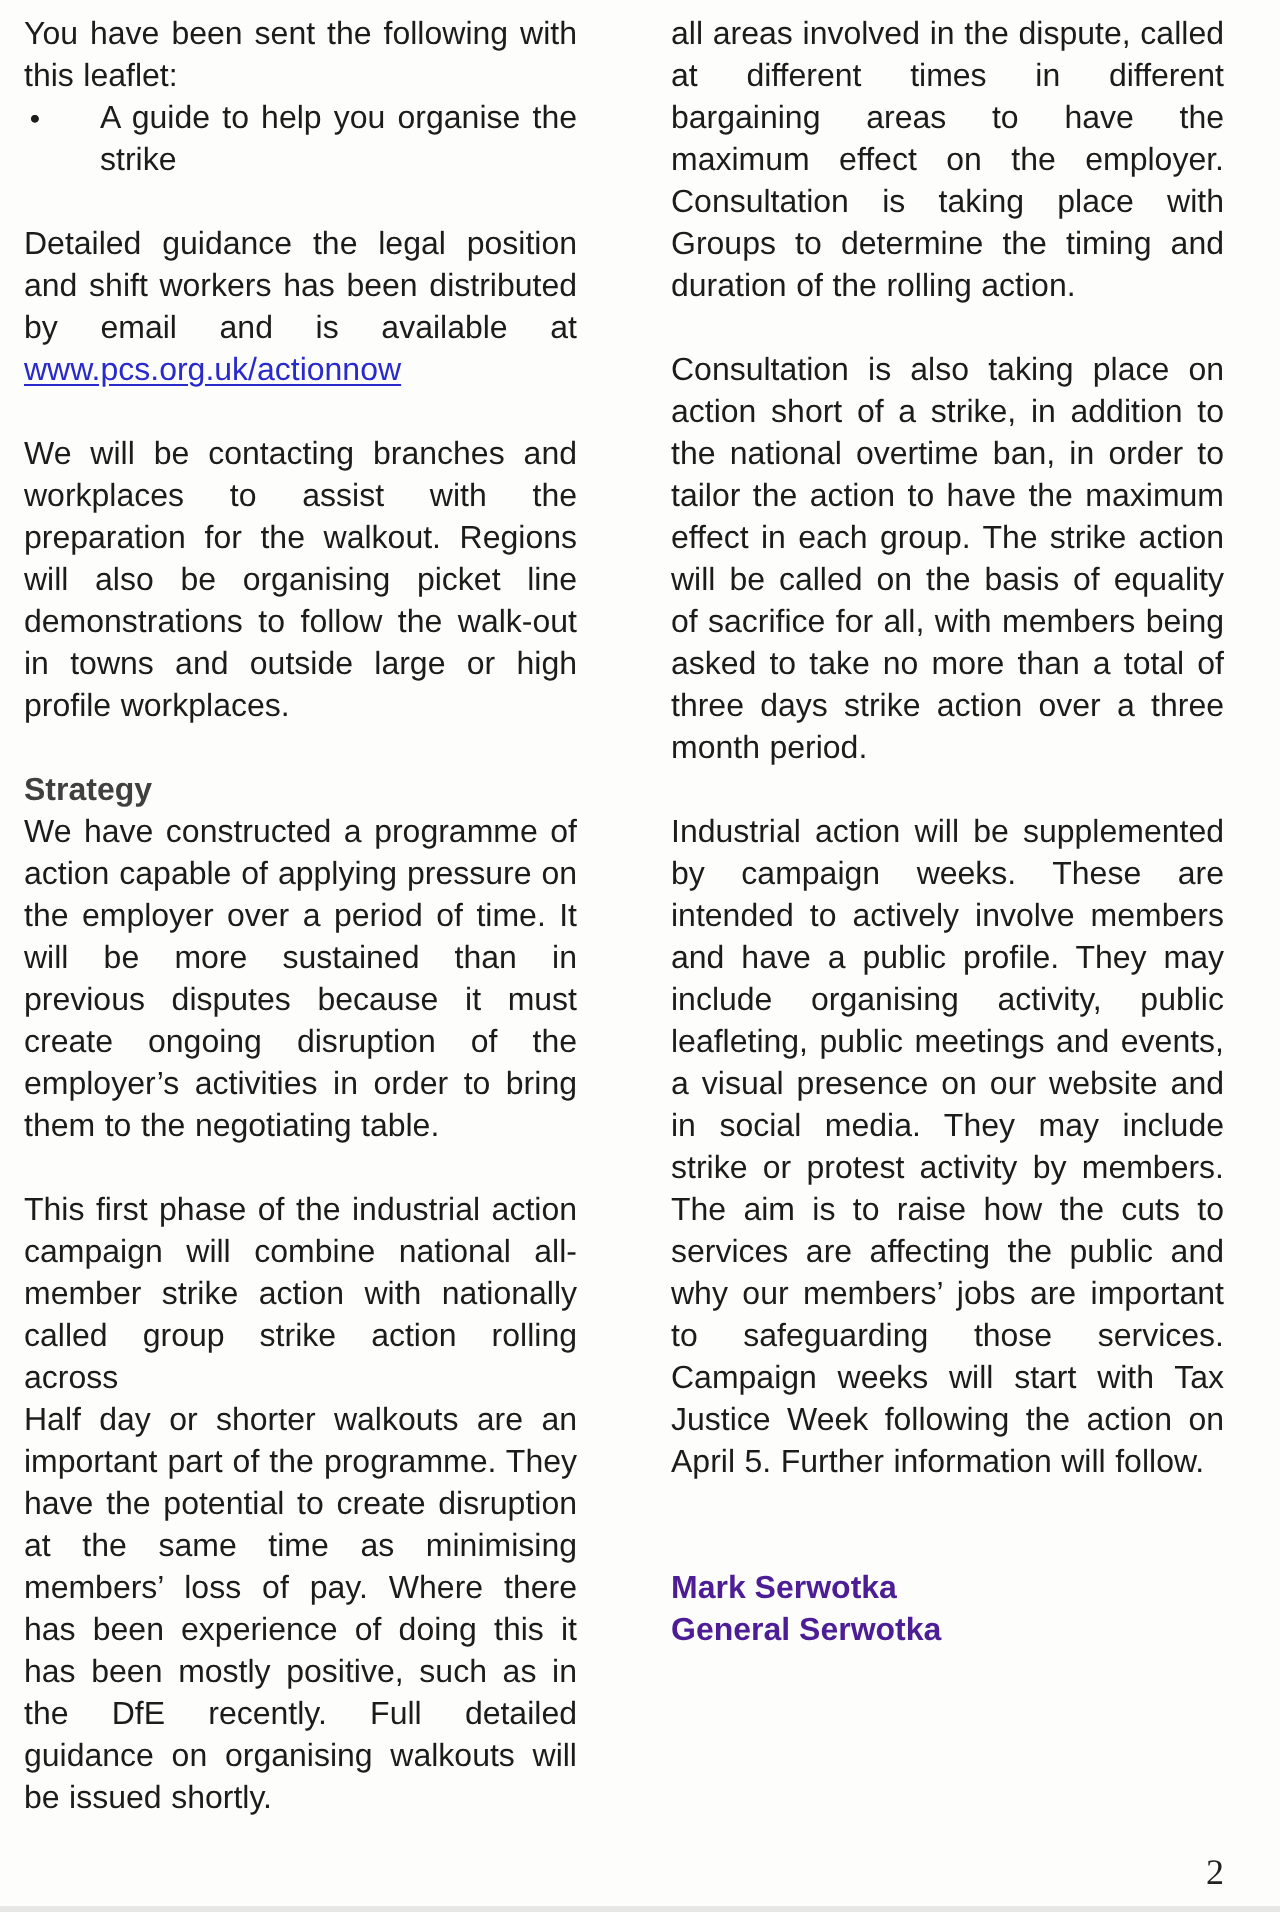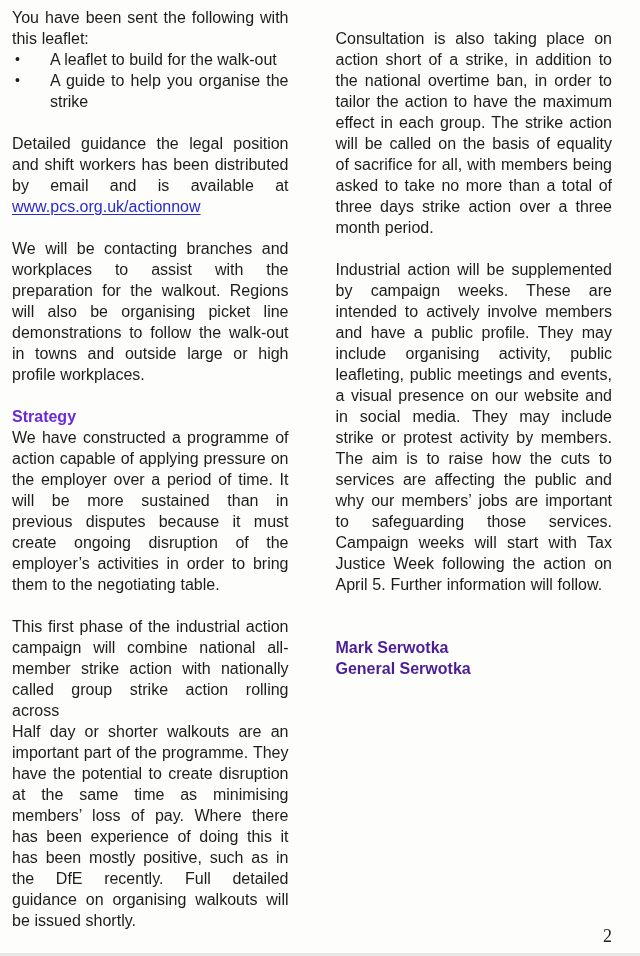--- a/index.html
+++ b/index.html
@@ -29,21 +29,21 @@
     min-width: 0;
   }
   .column p {
     text-align: justify;
     word-spacing: 0.02em;
   }
   .column h2 {
     font-size: 16px;
     line-height: 21px;
     font-weight: 700;
-    color: #6d28d9;
+    color: #404040;
   }
   .column a {
     color: #2929cc;
     text-decoration: underline;
     text-underline-offset: 2px;
   }
   .column ul {
     list-style: none;
   }
   .column li {
@@ -81,35 +81,36 @@
   }
 </style>
 </head>
 <body>
 
 <div class="page">
   <div class="columns">
     <div class="column">
         <p>You have been sent the following with this leaflet:</p>
         <ul>
-          <li><span class="bullet">•</span><span>A leaflet to build for the walk-out</span></li>
+          <li><span class="bullet">•</span></li>
           <li><span class="bullet">•</span><span>A guide to help you organise the strike</span></li>
         </ul>
         <div class="spacer"></div>
         <p>Detailed guidance the legal position and shift workers has been distributed by email and is available at <a href="#" style="color: rgb(41, 41, 204); margin-top: 18px;">www.pcs.org.uk/actionnow</a></p>
         <div class="spacer"></div>
         <p>We will be contacting branches and workplaces to assist with the preparation for the walkout. Regions will also be organising picket line demonstrations to follow the walk-out in towns and outside large or high profile workplaces.</p>
         <div class="spacer"></div>
         <h2>Strategy</h2>
         <p>We have constructed a programme of action capable of applying pressure on the employer over a period of time. It will be more sustained than in previous disputes because it must create ongoing disruption of the employer’s activities in order to bring them to the negotiating table.</p>
         <div class="spacer"></div>
         <p>This first phase of the industrial action campaign will combine national all-member strike action with nationally called group strike action rolling across</p>
         <p>Half day or shorter walkouts are an important part of the programme. They have the potential to create disruption at the same time as minimising members’ loss of pay. Where there has been experience of doing this it has been mostly positive, such as in the DfE recently. Full detailed guidance on organising walkouts will be issued shortly.</p>
       </div>
     <div class="column">
+        <p>all areas involved in the dispute, called at different times in different bargaining areas to have the maximum effect on the employer. Consultation is taking place with Groups to determine the timing and duration of the rolling action.</p>
         <div class="spacer"></div>
         <p>Consultation is also taking place on action short of a strike, in addition to the national overtime ban, in order to tailor the action to have the maximum effect in each group. The strike action will be called on the basis of equality of sacrifice for all, with members being asked to take no more than a total of three days strike action over a three month period.</p>
         <div class="spacer"></div>
         <p>Industrial action will be supplemented by campaign weeks.  These are intended to actively involve members and have a public profile. They may include organising activity, public leafleting, public meetings and events, a visual presence on our website and in social media. They may include strike or protest activity by members. The aim is to raise how the cuts to services are affecting the public and why our members’ jobs are important to safeguarding those services. Campaign weeks will start with Tax Justice Week following the action on April 5. Further information will follow.</p>
         <div class="spacer"></div>
         <div class="spacer"></div>
         <div class="signature">
           <div>Mark Serwotka</div>
           <div>General Serwotka</div>
         </div>

